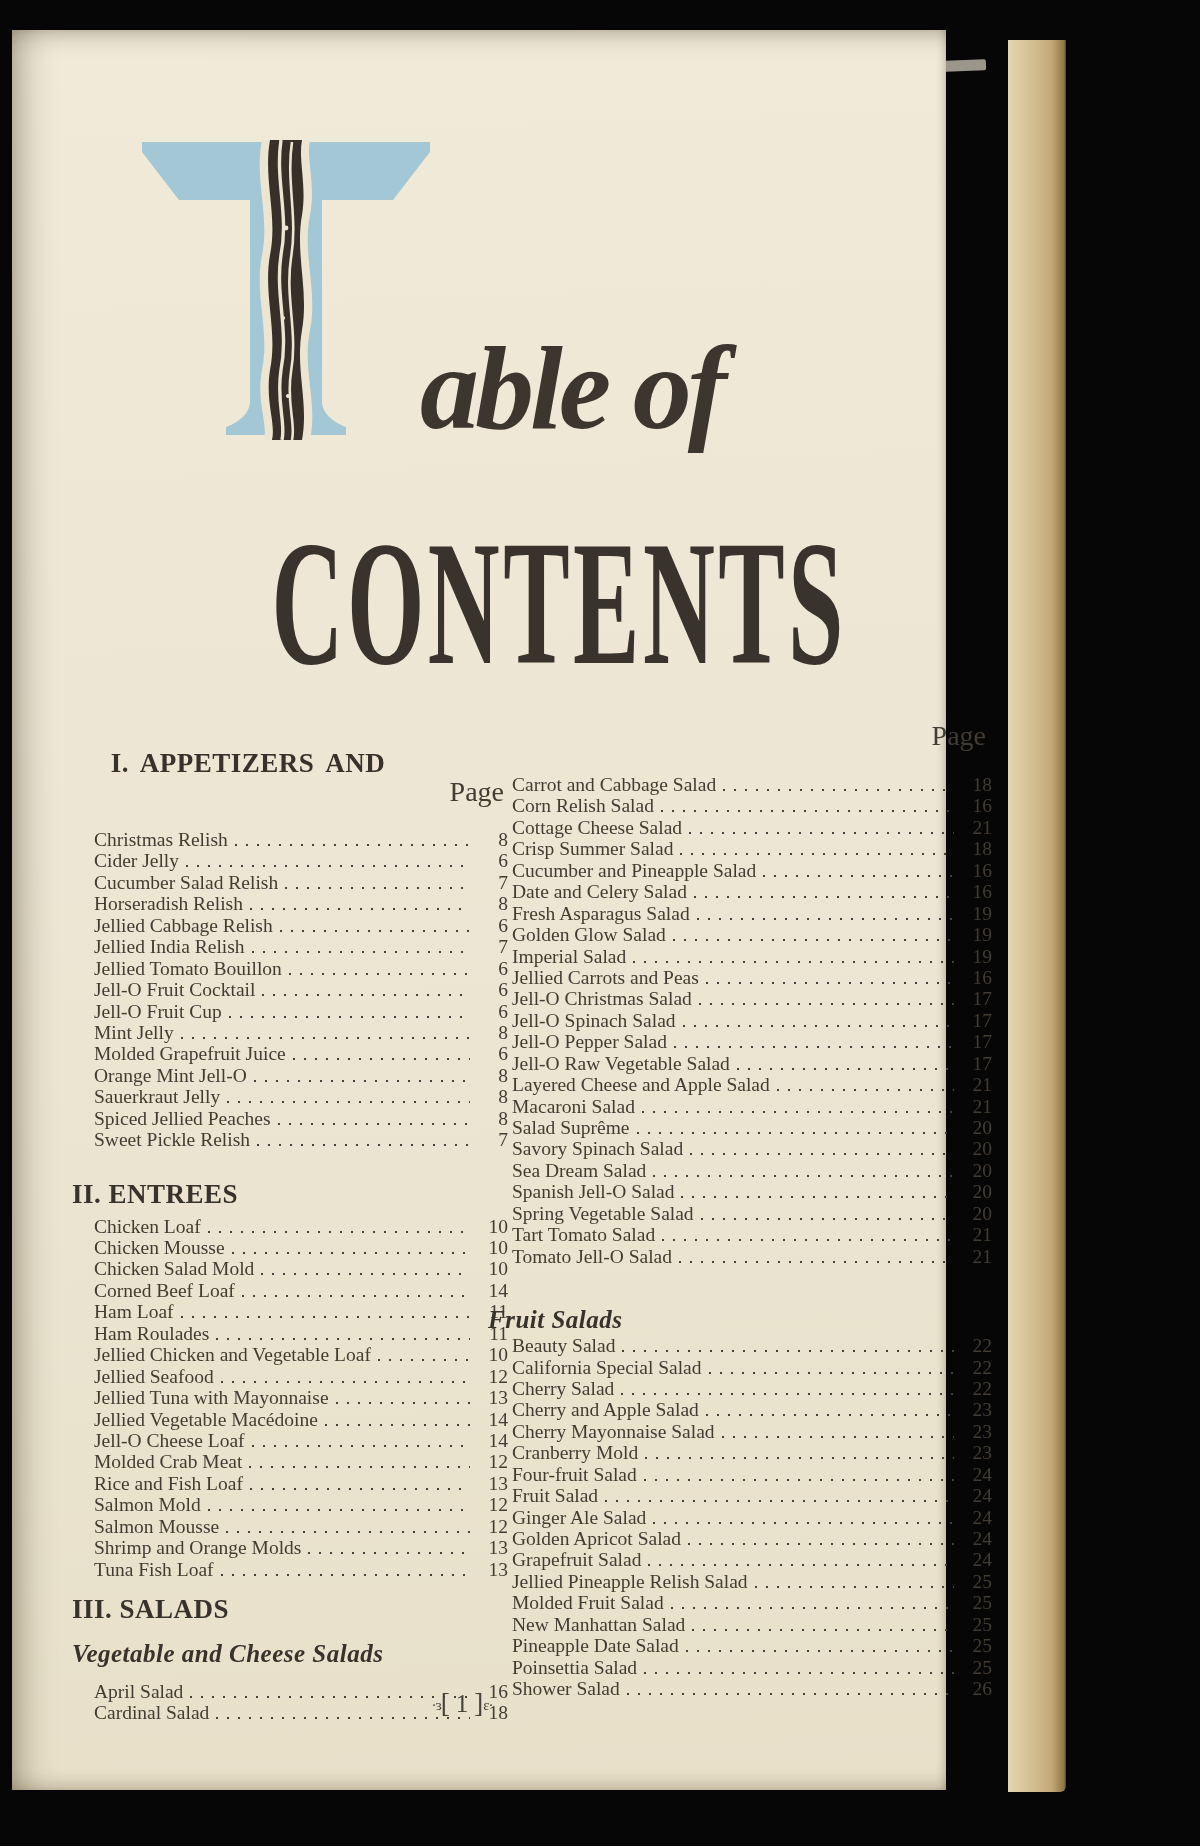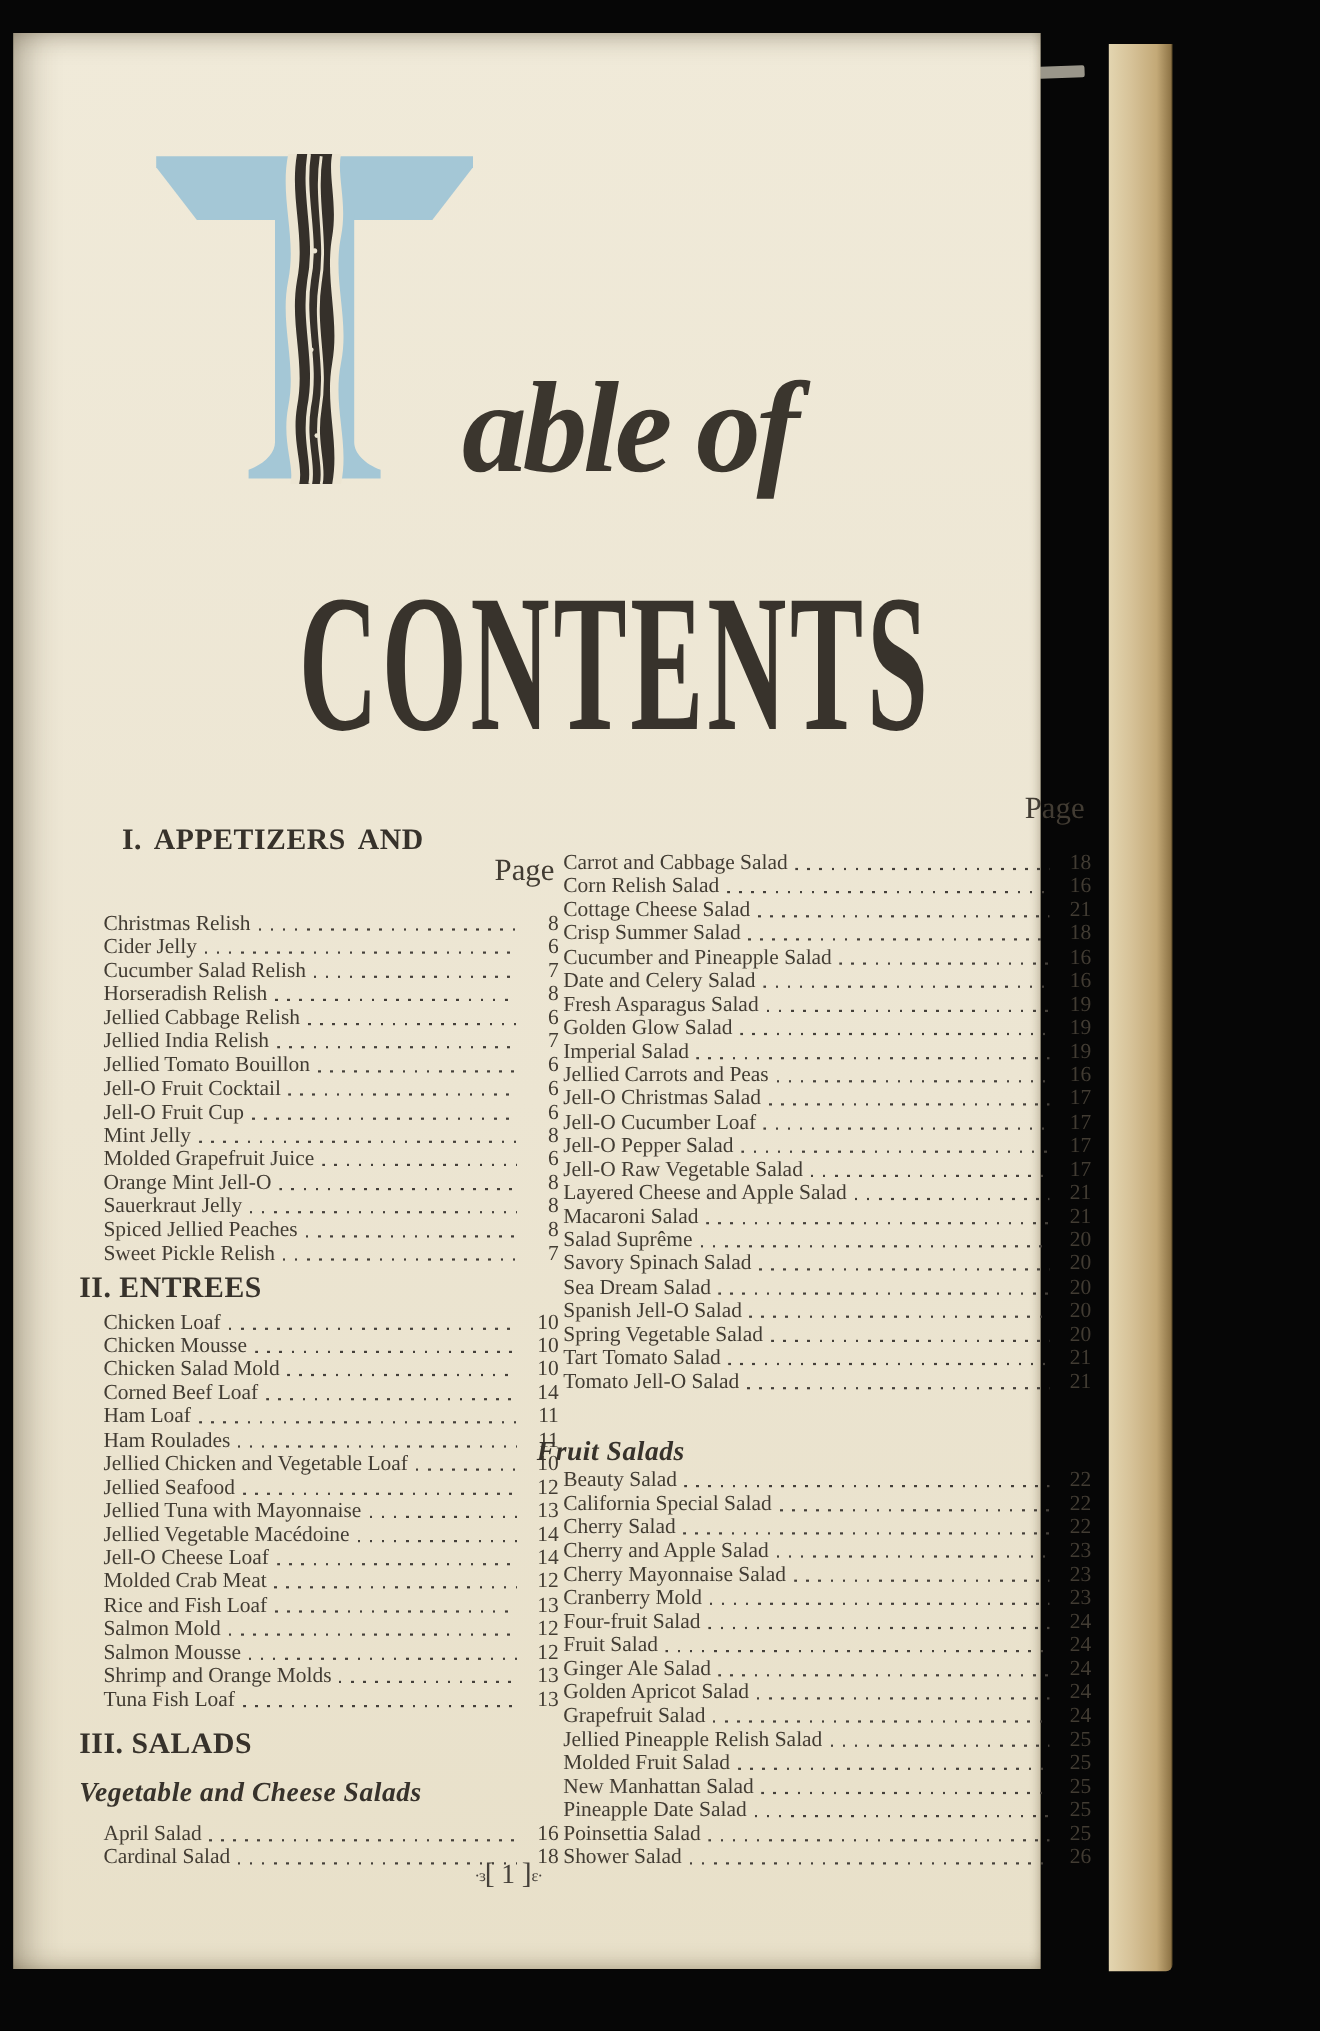--- a/index.html
+++ b/index.html
@@ -39,21 +39,21 @@
   .row{display:flex;align-items:baseline;height:21.45px;font-size:19.5px;white-space:nowrap;}
   .col-left .row{padding-left:22px;}
   .col-right .row{padding-left:24px;}
   .nm{flex:0 0 auto;}
   .leader{flex:1 1 auto;min-width:6px;margin:0 4px 0 7px;align-self:stretch;
           background:repeating-linear-gradient(90deg,#45403a 0 2.4px,rgba(0,0,0,0) 2.4px 11px)
                      0 calc(100% - 4px) / 100% 2.4px no-repeat;}
   .pg{flex:0 0 34px;text-align:right;}
   
   .m-app{margin-top:19px;}
-  .h-entrees{margin-top:4px;font-family:Liberation Serif, serif;}
+  .h-entrees{margin-top:28px;font-family:Liberation Serif, serif;}
   .m-entrees{margin-top:6px;}
   .h-salads{margin-top:14px;}
   .sh-veg{margin-top:14px;}
   .m-veg{margin-top:12px;}
   .m-right{margin-top:26px;}
   .sh-fruit{margin-top:38px;}
   .m-fruit{}
   
   .footer{position:absolute;left:0;top:1660px;width:900px;text-align:center;color:#45403a;
           font-size:25px;line-height:1;}
@@ -382,21 +382,21 @@
             <span class="pg">16</span>
           </div>
 
           <div class="row">
             <span class="nm">Jell-O Christmas Salad</span>
             <span class="leader"></span>
             <span class="pg">17</span>
           </div>
 
           <div class="row">
-            <span class="nm">Jell-O Cucumber Loaf</span>
+            <span class="nm">Jell-O Spinach Salad</span>
             <span class="leader"></span>
             <span class="pg">17</span>
           </div>
 
           <div class="row">
             <span class="nm">Jell-O Pepper Salad</span>
             <span class="leader"></span>
             <span class="pg">17</span>
           </div>
 

